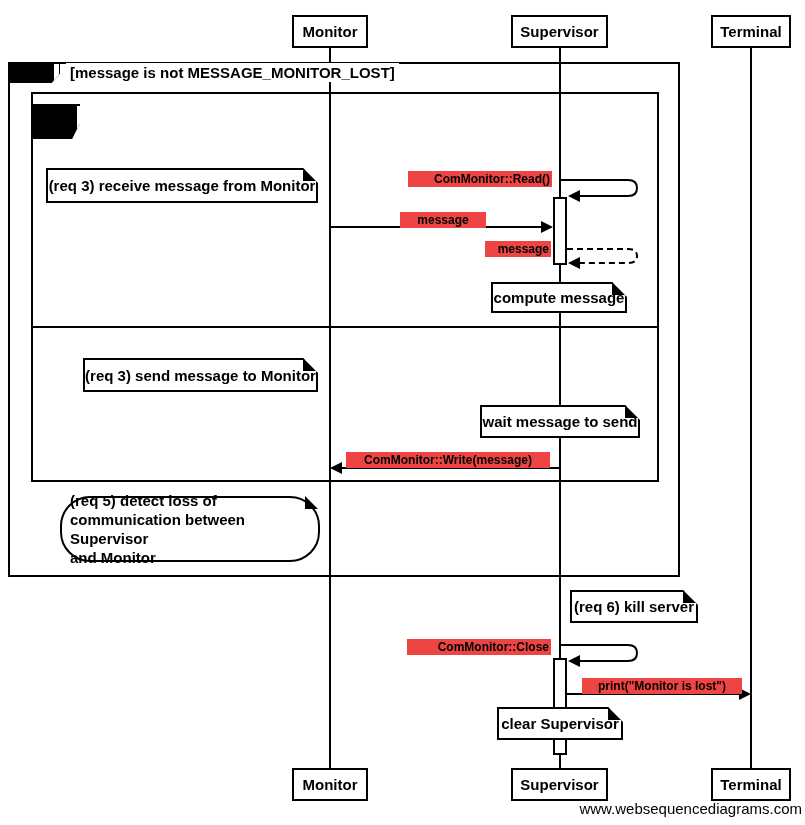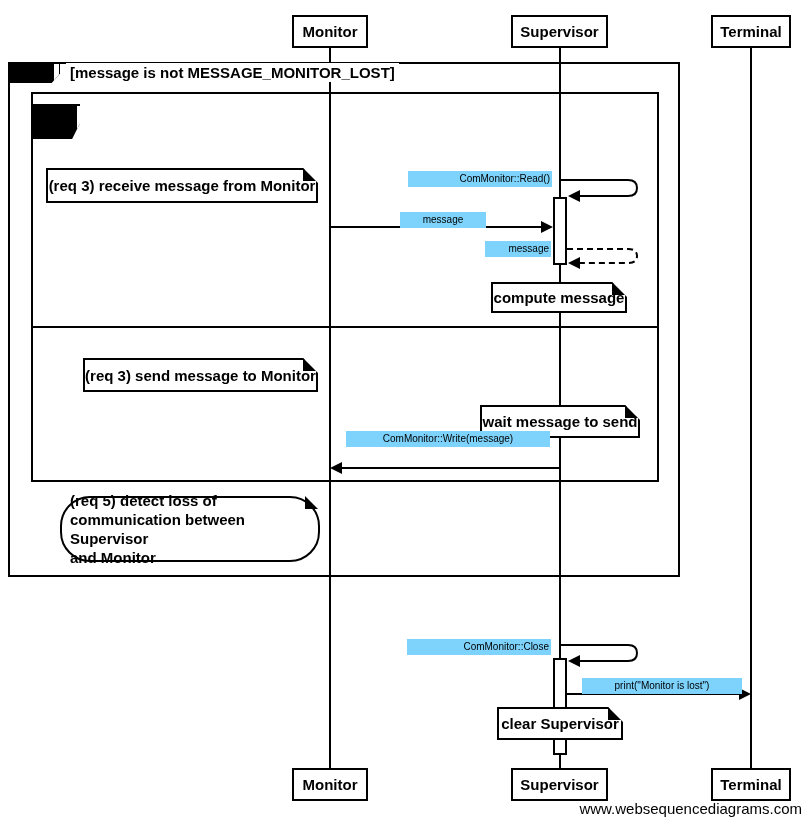--- a/index.html
+++ b/index.html
@@ -24,21 +24,21 @@
   }
   .note {
     position:absolute; box-sizing:border-box; border:2px solid #000; background:#fff;
     font-weight:bold; font-size:15px; display:flex; align-items:center; justify-content:center;
     text-align:center; padding:2px 8px; white-space:nowrap;
   }
   .note.multiline { justify-content:flex-start; text-align:left; white-space:pre-line; line-height:19px; }
   .dogear { position:absolute; top:-2px; right:-2px; }
   .activation { position:absolute; box-sizing:border-box; border:2px solid #000; background:#fff; width:14px; }
   .msg-label {
-    position:absolute; background:#7dd3fc; font-weight:normal; font-size:10px; line-height:16px;
+    position:absolute; background:#ef4444; font-weight:bold; font-size:12px; line-height:16px;
     white-space:nowrap; padding:0 2px;
   }
   .msg-label.right { text-align:right; }
   .msg-label.center { text-align:center; }
   .watermark { position:absolute; font-size:15px; font-weight:normal; white-space:nowrap; }
 </style>
 </head>
 <body>
 
 <div id="diagram">
@@ -114,32 +114,39 @@
   </div>
   <div class="note multiline" style="left:60px; top:496px; width:260px; height:66px;border-radius:30px;">
     <span>(req 5) detect loss of
 communication between Supervisor
 and Monitor</span>
     <svg class="dogear" width="15" height="15" viewBox="0 0 15 15">
         <path d="M0 0 H15 V15 Z" fill="#fff"></path>
         <path d="M0 0 L13 13 H0 Z" fill="#000"></path>
       </svg>
   </div>
+  <div class="note" style="left:570px; top:590px; width:128px; height:33px;">
+    <span>(req 6) kill server</span>
+    <svg class="dogear" width="15" height="15" viewBox="0 0 15 15">
+        <path d="M0 0 H15 V15 Z" fill="#fff"></path>
+        <path d="M0 0 L13 13 H0 Z" fill="#000"></path>
+      </svg>
+  </div>
   <div class="note" style="left:497px; top:707px; width:126px; height:33px;">
     <span>clear Supervisor</span>
     <svg class="dogear" width="15" height="15" viewBox="0 0 15 15">
         <path d="M0 0 H15 V15 Z" fill="#fff"></path>
         <path d="M0 0 L13 13 H0 Z" fill="#000"></path>
       </svg>
   </div>
 
   <div class="msg-label right" style="left:408px; top:171px; width:140px;">ComMonitor::Read()</div>
   <div class="msg-label center" style="left:400px; top:212px; width:82px;">message</div>
   <div class="msg-label right" style="left:485px; top:241px; width:62px;">message</div>
-  <div class="msg-label center" style="left:346px; top:431px; width:200px;">ComMonitor::Write(message)</div>
+  <div class="msg-label center" style="left:346px; top:452px; width:200px;">ComMonitor::Write(message)</div>
   <div class="msg-label right" style="left:407px; top:639px; width:140px;">ComMonitor::Close</div>
   <div class="msg-label center" style="left:582px; top:678px; width:156px;">print("Monitor is lost")</div>
 
   <div class="pbox" style="left:292px; top:15px; width:76px; height:33px;">Monitor</div>
   <div class="pbox" style="left:511px; top:15px; width:97px; height:33px;">Supervisor</div>
   <div class="pbox" style="left:711px; top:15px; width:80px; height:33px;">Terminal</div>
 
   <div class="pbox" style="left:292px; top:768px; width:76px; height:33px;">Monitor</div>
   <div class="pbox" style="left:511px; top:768px; width:97px; height:33px;">Supervisor</div>
   <div class="pbox" style="left:711px; top:768px; width:80px; height:33px;">Terminal</div>

